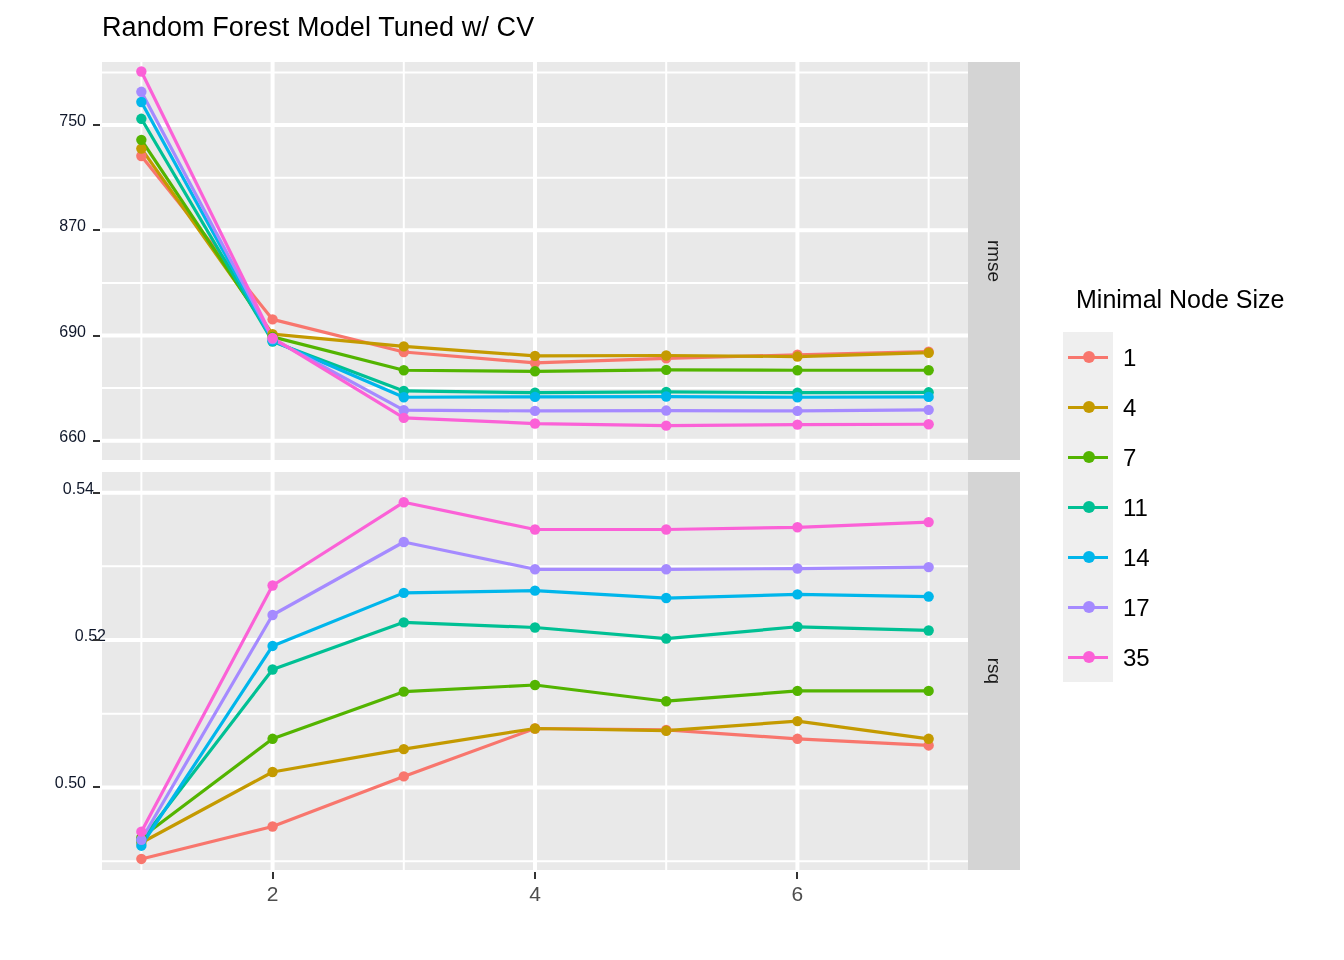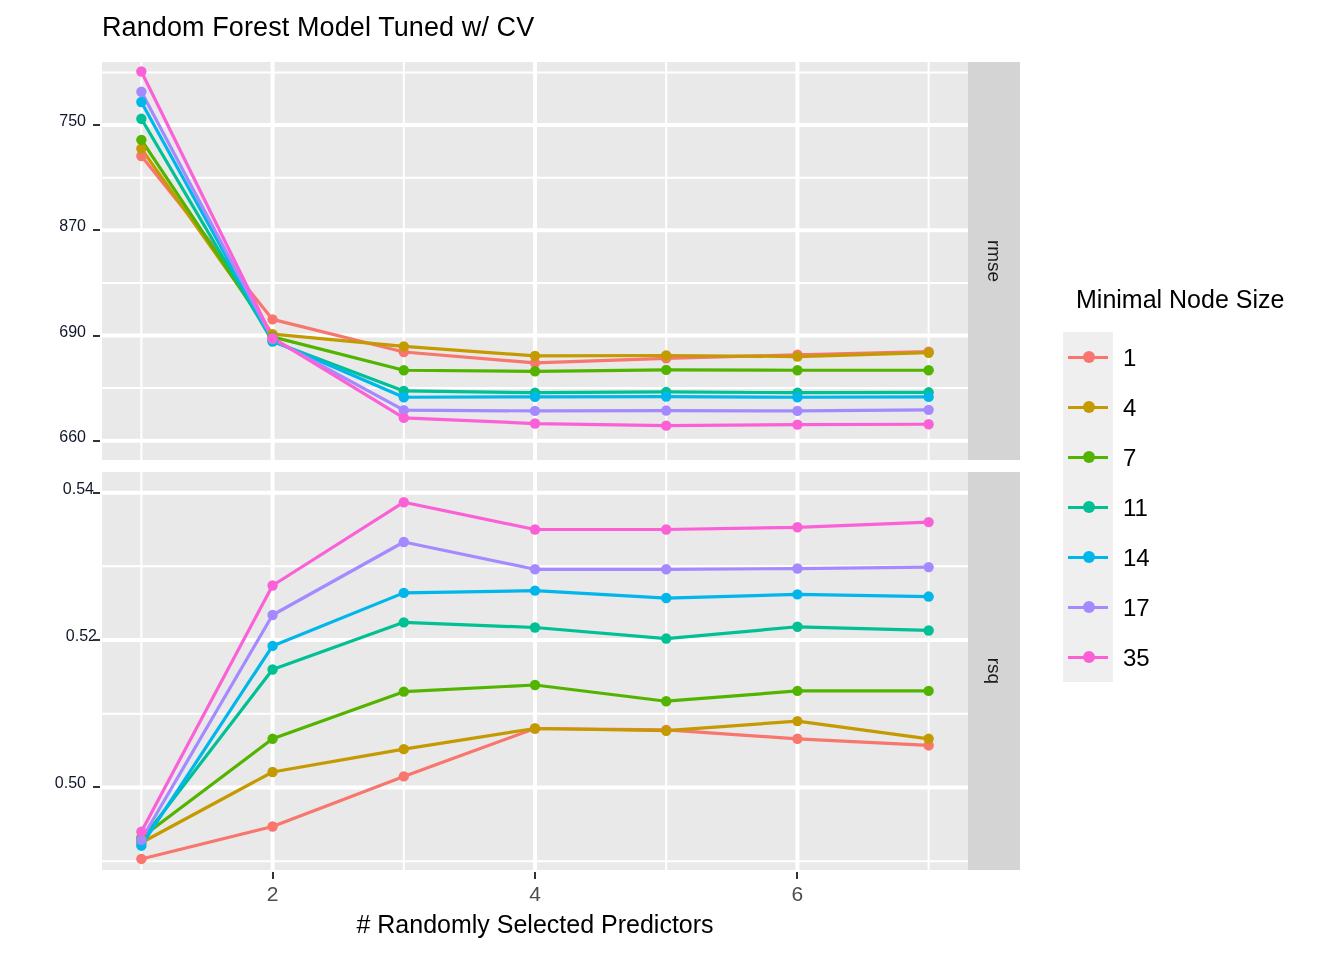--- a/index.html
+++ b/index.html
@@ -249,33 +249,32 @@
       <div class="ytick" style="top: 427.714px; width: 86px; left: 0px; text-align: right;">660</div>
       <div class="ytick-mark" style="top: 439.714px;"></div>
       <div class="ytick" style="top: 322.515px; width: 86px; left: 0px;">690</div>
       <div class="ytick-mark" style="top: 334.515px;"></div>
       <div class="ytick" style="top: 217.317px; width: 86px; left: 0px;">870</div>
       <div class="ytick-mark" style="top: 229.317px;"></div>
       <div class="ytick" style="top: 112.119px; width: 86px; left: 0px;">750</div>
       <div class="ytick-mark" style="top: 124.119px;"></div>
       <div class="ytick" style="top: 774.452px; width: 86px; left: 0px;">0.50</div>
       <div class="ytick-mark" style="top: 786.452px;"></div>
-      <div class="ytick" style="top: 627.044px; width: 86px; left: 2px; padding-left: 9px;">0.52</div>
+      <div class="ytick" style="top: 627.044px; width: 86px; left: 11px; padding-left: 9px;">0.52</div>
       <div class="ytick-mark" style="top: 639.044px;"></div>
       <div class="ytick" style="top: 479.637px; width: 86px; left: 8px;">0.54</div>
       <div class="ytick-mark" style="top: 491.637px;"></div>
       <div class="xtick-mark" style="left: 271.576px; top: 872px;"></div>
       <div class="xtick-label" style="left: 272.576px; top: 882px;">2</div>
       <div class="xtick-mark" style="left: 534px; top: 872px;"></div>
       <div class="xtick-label" style="left: 535px; top: 882px;">4</div>
       <div class="xtick-mark" style="left: 796.424px; top: 872px;"></div>
       <div class="xtick-label" style="left: 797.424px; top: 882px;">6</div>
     </div>
 
-  <div class="axis-title-x"># Randomly Selected Predictors</div>
 
   <div class="legend">
     <div class="legend-title">Minimal Node Size</div>
     <div class="legend-keys" id="legend-keys">
         <div class="legend-row">
           <div class="legend-key">
             <div class="lkline" style="background: rgb(248, 118, 109);"></div>
             <div class="lkdot" style="background: rgb(248, 118, 109);"></div>
           </div>
           <div class="legend-label">1</div>

